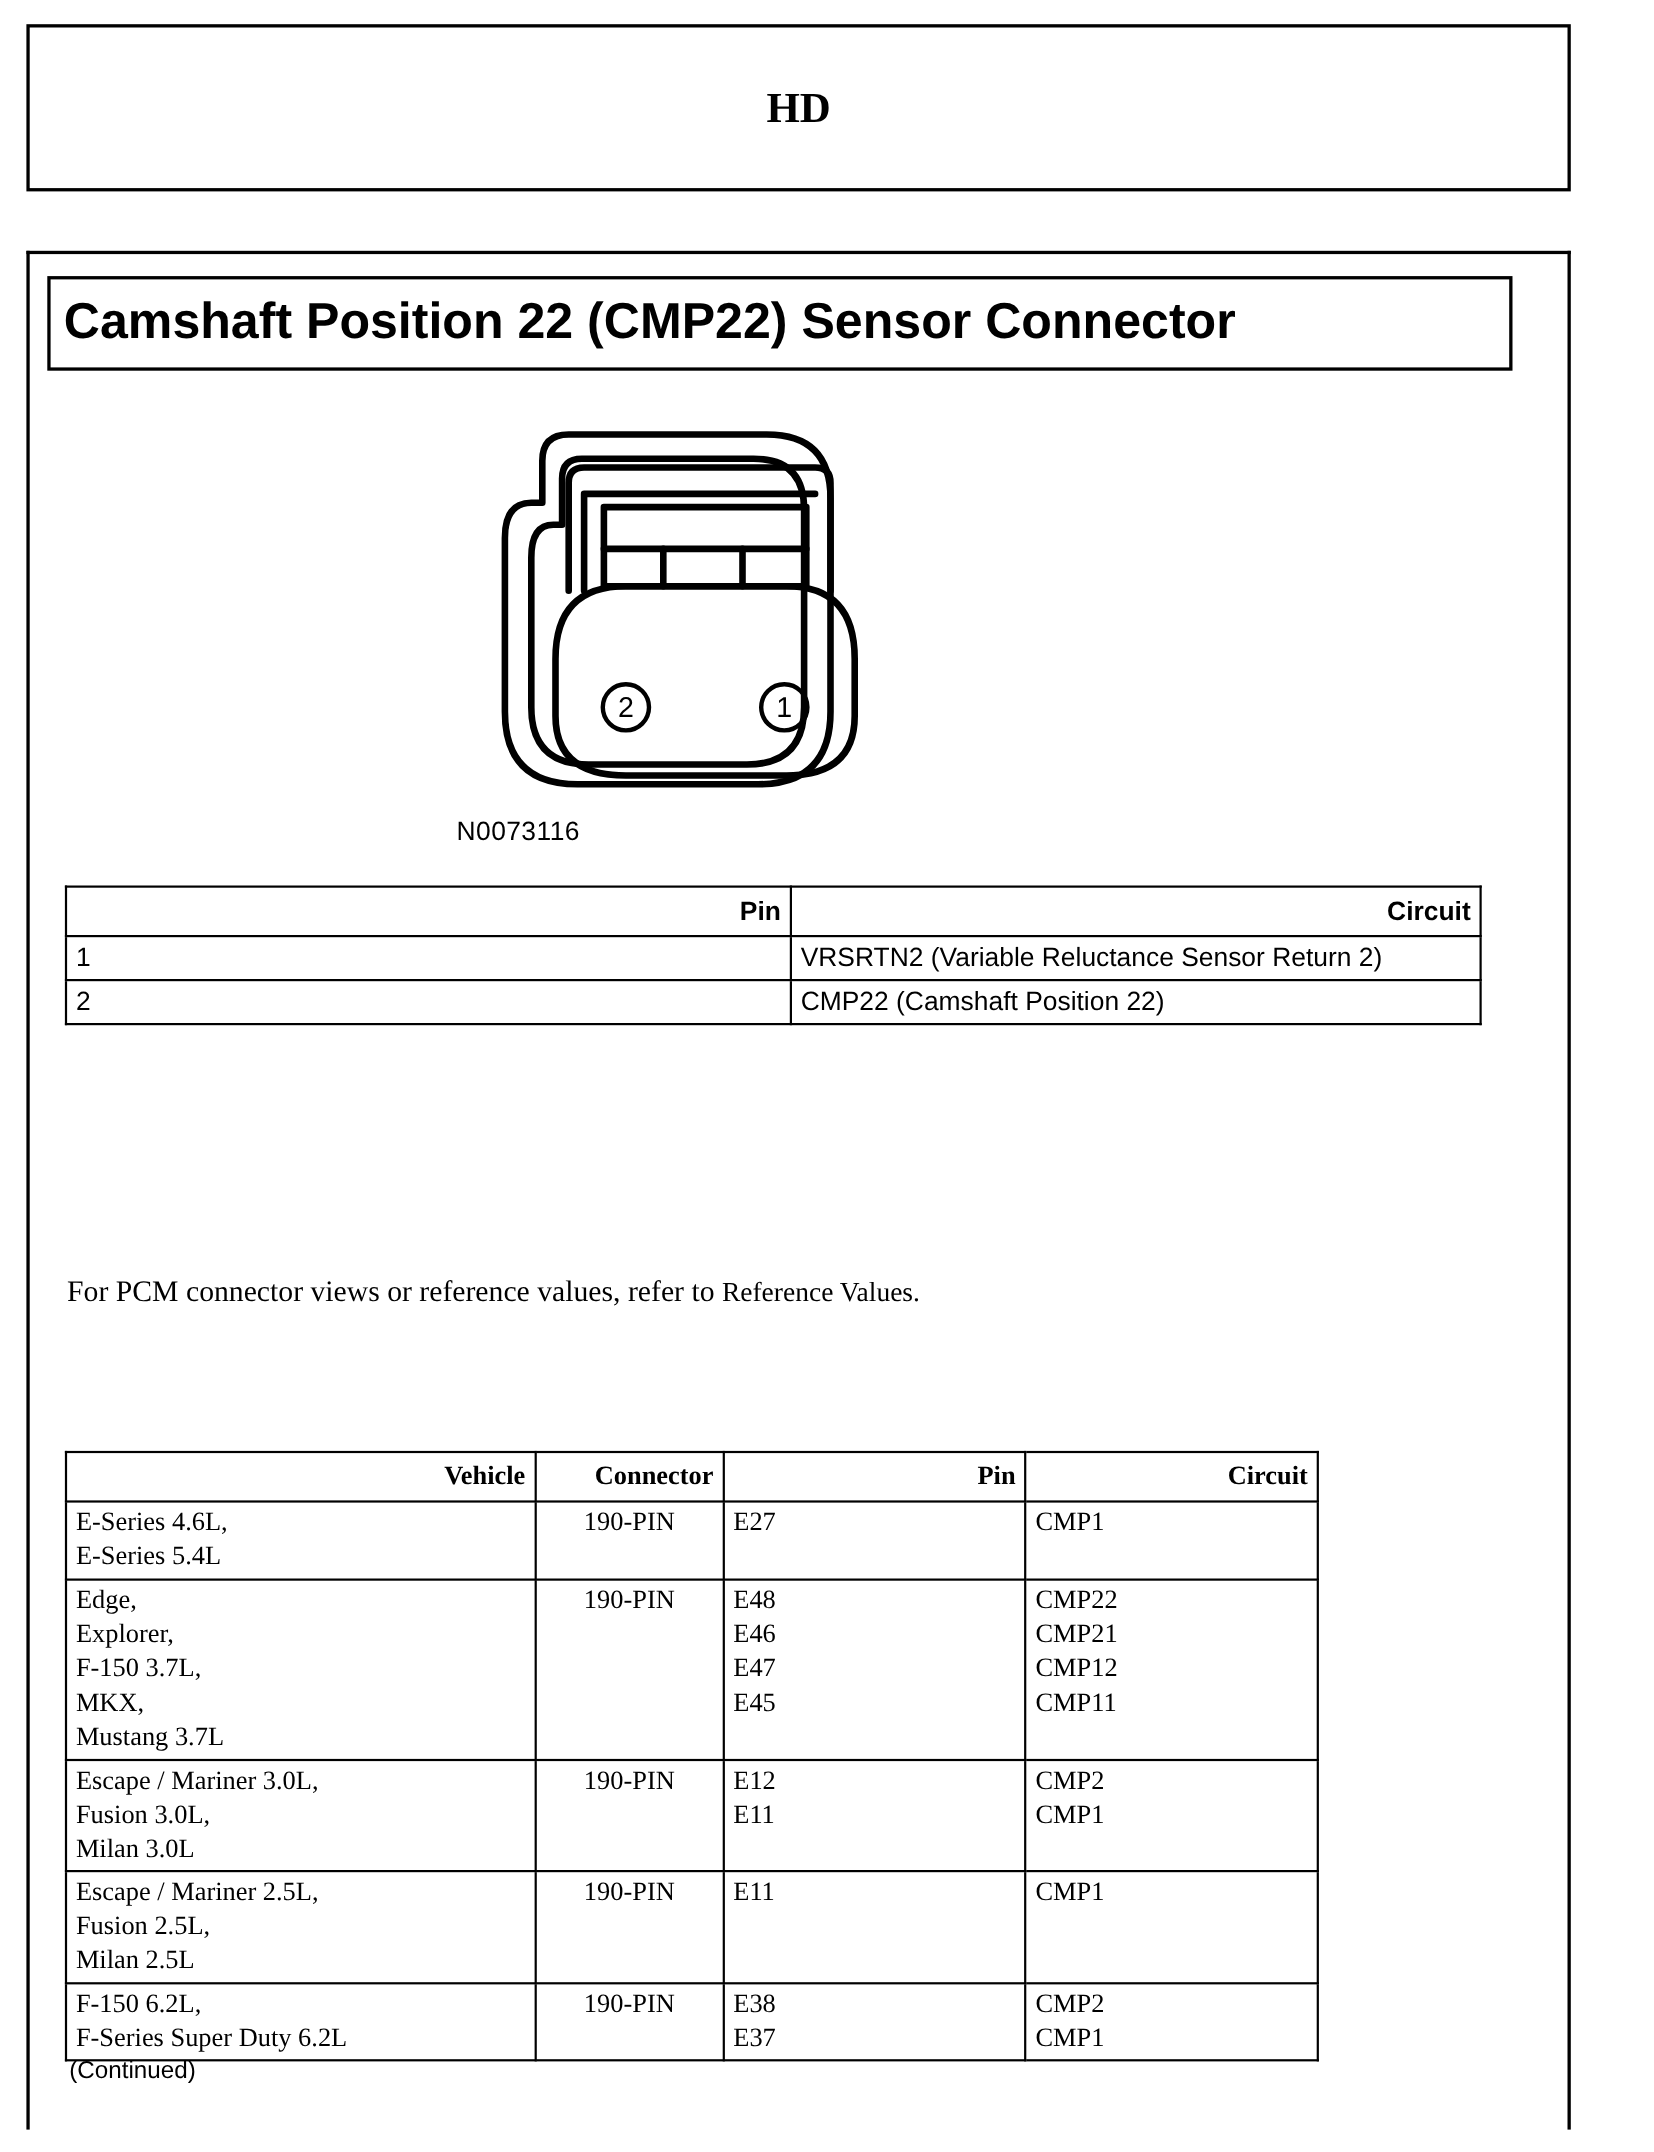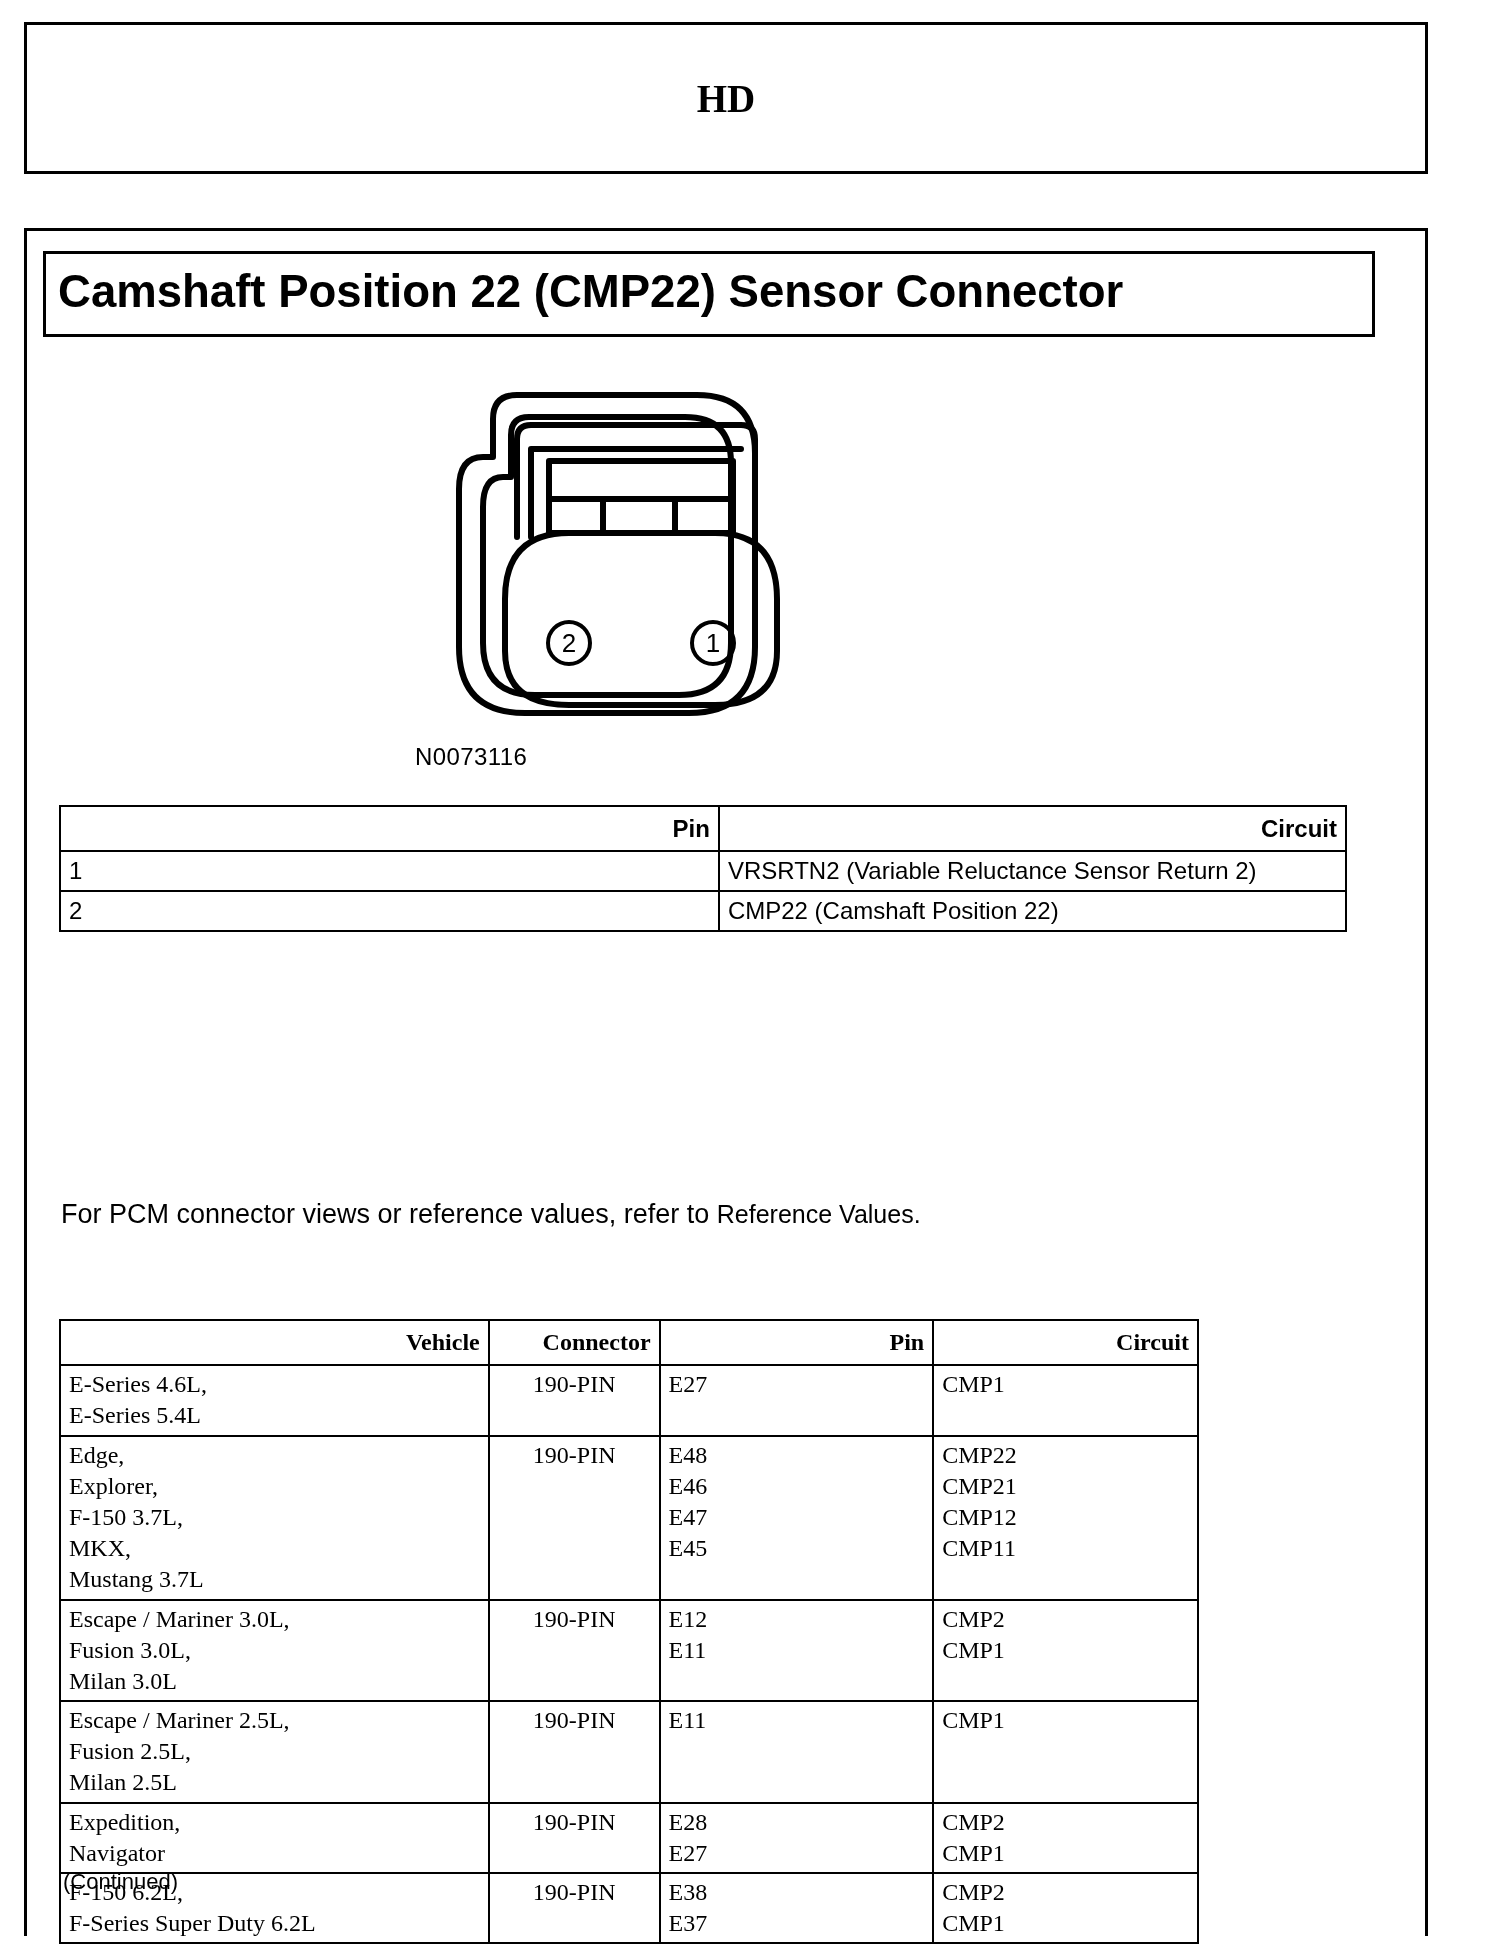--- a/index.html
+++ b/index.html
@@ -129,23 +129,23 @@
   }
   #pcm-table col.c-veh  { width: 490px; }
   #pcm-table col.c-conn { width: 180px; }
   #pcm-table col.c-pin  { width: 318px; }
   #pcm-table col.c-cir  { width: 300px; }
   #pcm-table td.center { text-align: center; }
   #pcm-table td .ml { display: block; }
 
   .note-line {
     position: absolute;
-    left: 34px; top: 968px;
+    left: 34px; top: 928px;
     font-size: 27px;
-    font-family: Liberation Sans, sans-serif;
+    font-family: Liberation Serif, serif;
     white-space: nowrap;
   }
   .note-line .small { font-size: 25px; }
 
   .continued {
     position: absolute;
     left: 36px; top: 1638px;
     font-size: 22px;
     font-family: "Liberation Sans", sans-serif;
   }
@@ -337,50 +337,33 @@
           </td>
           <td>
             <span class="ml">E11</span>
           </td>
           <td>
             <span class="ml">CMP1</span>
           </td>
         </tr>
         <tr>
           <td>
-            <span class="ml">Expedition,</span>
-            <span class="ml">Navigator</span>
-          </td>
-          <td class="center">
-            <span class="ml">190-PIN</span>
-          </td>
-          <td>
-            <span class="ml">E28</span>
-            <span class="ml">E27</span>
+            <span class="ml">F-150 6.2L,</span>
+            <span class="ml">F-Series Super Duty 6.2L</span>
+          </td>
+          <td class="center">
+            <span class="ml">190-PIN</span>
+          </td>
+          <td>
+            <span class="ml">E38</span>
+            <span class="ml">E37</span>
           </td>
           <td>
             <span class="ml">CMP2</span>
             <span class="ml">CMP1</span>
           </td>
         </tr>
-        <tr>
-          <td>
-            <span class="ml">F-150 6.2L,</span>
-            <span class="ml">F-Series Super Duty 6.2L</span>
-          </td>
-          <td class="center">
-            <span class="ml">190-PIN</span>
-          </td>
-          <td>
-            <span class="ml">E38</span>
-            <span class="ml">E37</span>
-          </td>
-          <td>
-            <span class="ml">CMP2</span>
-            <span class="ml">CMP1</span>
-          </td>
-        </tr>
       </tbody>
   </table>
 
   <div class="continued">(Continued)</div>
 
 </div>
 
 </body></html>

